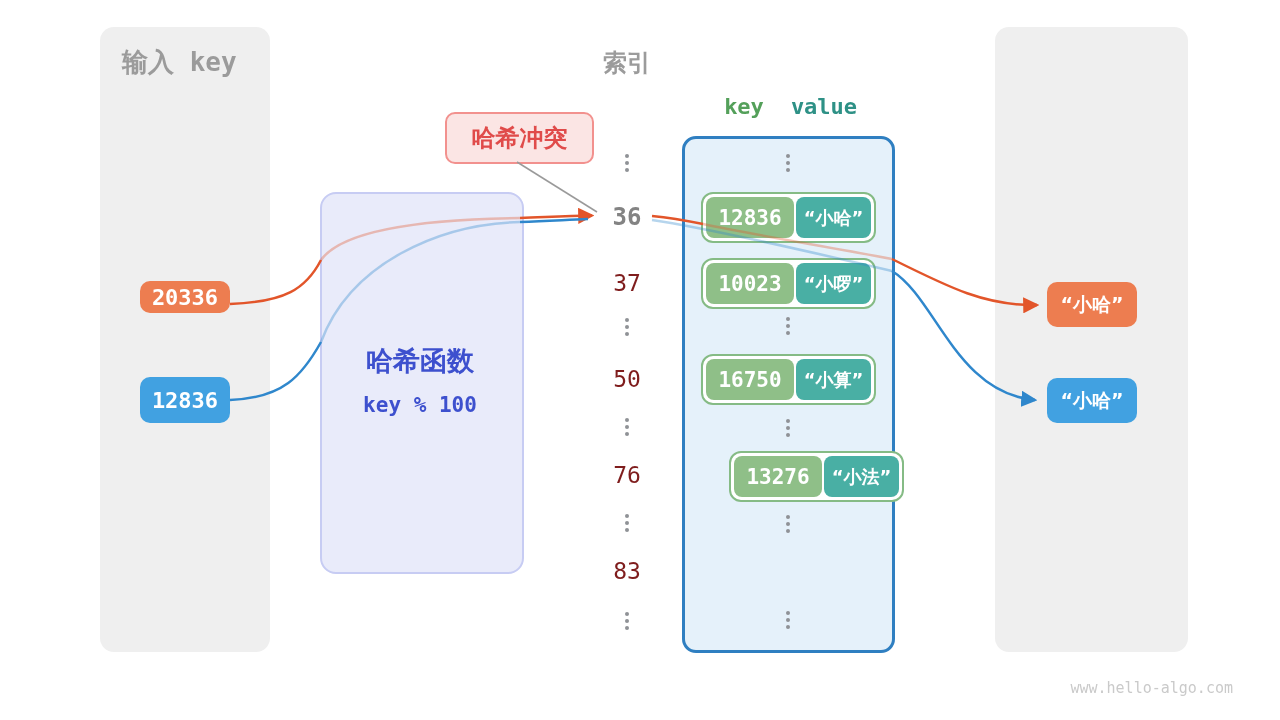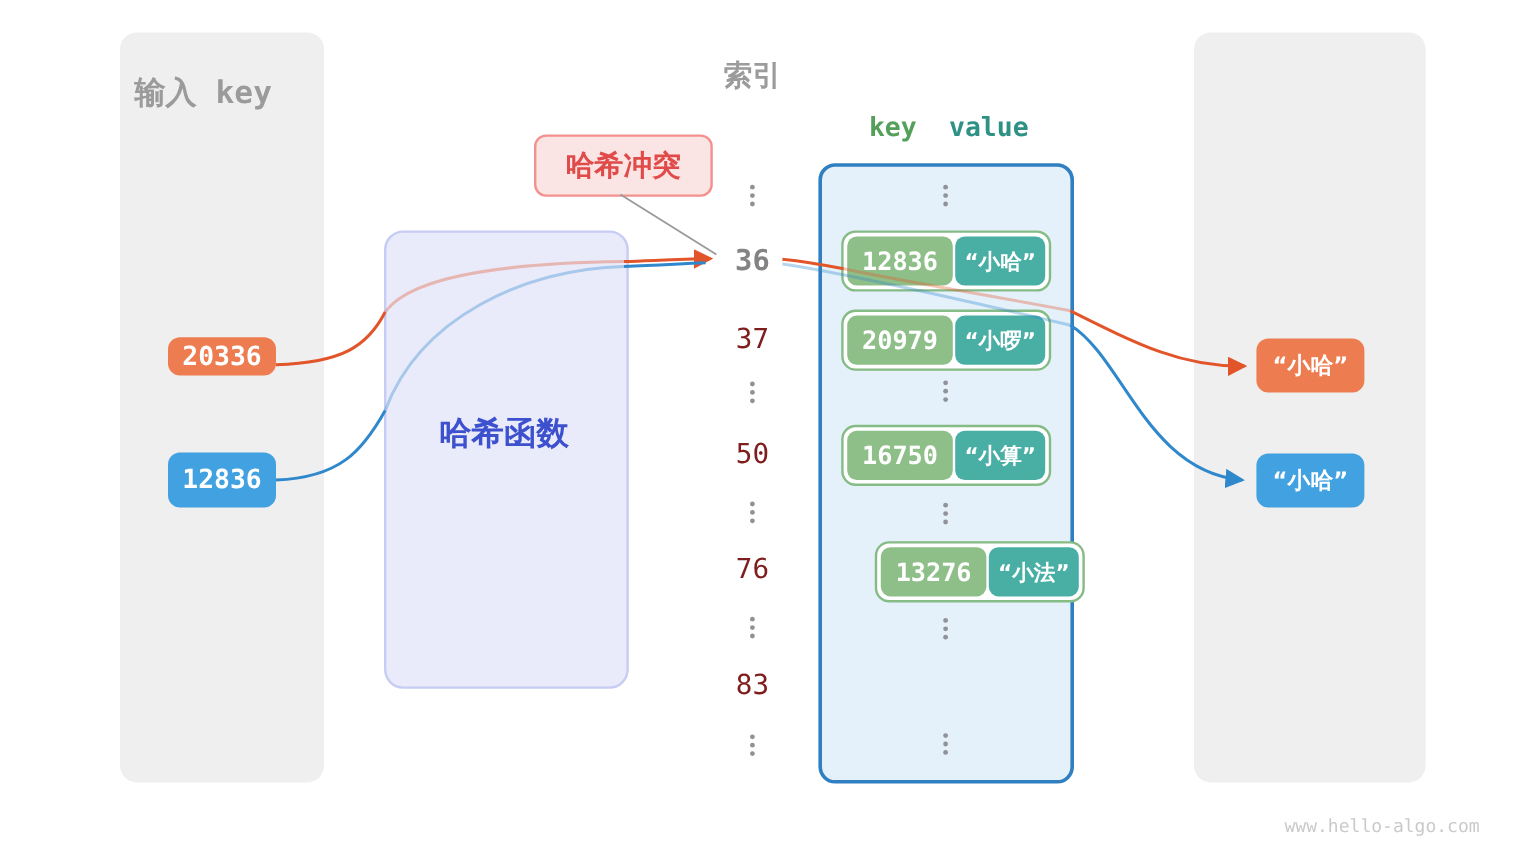--- a/index.html
+++ b/index.html
@@ -59,27 +59,28 @@
              font-size:15px;color:#cacaca;white-space:nowrap;}
 
   svg.overlay{position:absolute;left:0;top:0;pointer-events:none;}
 </style>
 </head>
 <body>
 
 <div id="canvas">
 
   <div class="abs side-panel" style="left:100px;top:27px;width:170px;height:625px;"></div>
-  <div class="abs panel-title" style="left:112px;top:45px;margin-top:15px;">输入 key</div>
+  <div class="abs panel-title" style="left:122px;top:45px;">输入 key</div>
 
   <div class="abs pill num bg-orange" style="left:140px;top:281px;width:90px;height:32px;">20336</div>
   <div class="abs pill num bg-blue" style="left:140px;top:377px;width:90px;height:46px;">12836</div>
 
   <div class="abs hash-box" style="left:320px;top:192px;width:200px;height:378px;"></div>
   <div class="abs hash-title" style="left:320px;top:343px;width:200px;">哈希函数</div>
+  <div class="abs hash-formula" style="left:320px;top:393px;width:200px;">key % 100</div>
 
   <div class="abs collision" style="left:445px;top:112px;width:145px;height:48px;">哈希冲突</div>
 
   <div class="abs col-header" style="left:567px;top:47px;width:120px;">索引</div>
   <div class="abs kv-header" style="left:704px;top:94px;width:80px;color:#54a05a;">key</div>
   <div class="abs kv-header" style="left:779px;top:94px;width:90px;color:#2e9186;">value</div>
 
   <div class="abs dots" style="left:624px;top:154px;">
       <i></i>
       <i></i>
@@ -137,21 +138,21 @@
       <i></i>
       <i></i>
       <i></i>
     </div>
 
   <div class="abs row" style="left:701px;top:192px;">
     <div class="kbox">12836</div>
     <div class="vbox">“小哈”</div>
   </div>
   <div class="abs row" style="left:701px;top:258px;">
-    <div class="kbox">20979</div>
+    <div class="kbox">10023</div>
     <div class="vbox">“小啰”</div>
   </div>
   <div class="abs row" style="left:701px;top:354px;">
     <div class="kbox">16750</div>
     <div class="vbox">“小算”</div>
   </div>
   <div class="abs row" style="left:729px;top:451px;">
     <div class="kbox">13276</div>
     <div class="vbox">“小法”</div>
   </div>

